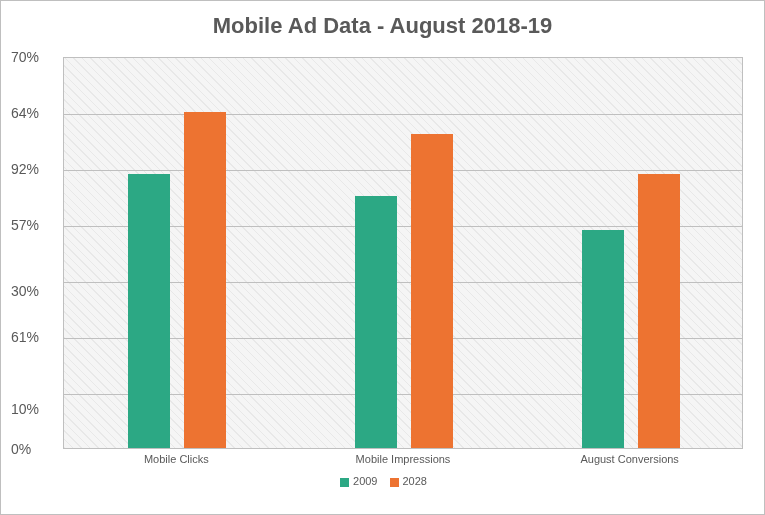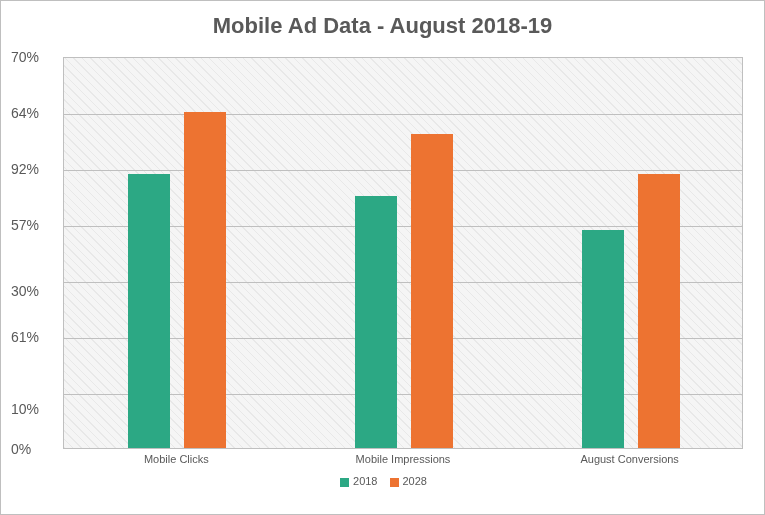--- a/index.html
+++ b/index.html
@@ -118,13 +118,13 @@
       <div class="bar" style="height: 218.4px; width: 42px; background: rgb(44, 168, 132); left: 517.667px;"></div>
       <div class="bar" style="height: 274.4px; width: 42px; background: rgb(237, 115, 49); left: 573.667px;"></div>
     </div>
   <div id="x-axis">
       <div class="x-tick" style="left: 155.333px;">Mobile Clicks</div>
       <div class="x-tick" style="left: 382px;">Mobile Impressions</div>
       <div class="x-tick" style="left: 608.667px;">August Conversions</div>
     </div>
 </div>
 
-<div class="legend" id="legend"><span class="legend-item"><span class="swatch" style="background: rgb(44, 168, 132);"></span><span>2018</span></span><span class="legend-item"><span class="swatch" style="background: rgb(237, 115, 49);"></span><span>2028</span></span></div>
+<div class="legend" id="legend"><span class="legend-item"><span class="swatch" style="background: rgb(44, 168, 132);"></span><span>2009</span></span><span class="legend-item"><span class="swatch" style="background: rgb(237, 115, 49);"></span><span>2028</span></span></div>
 
 </body></html>

